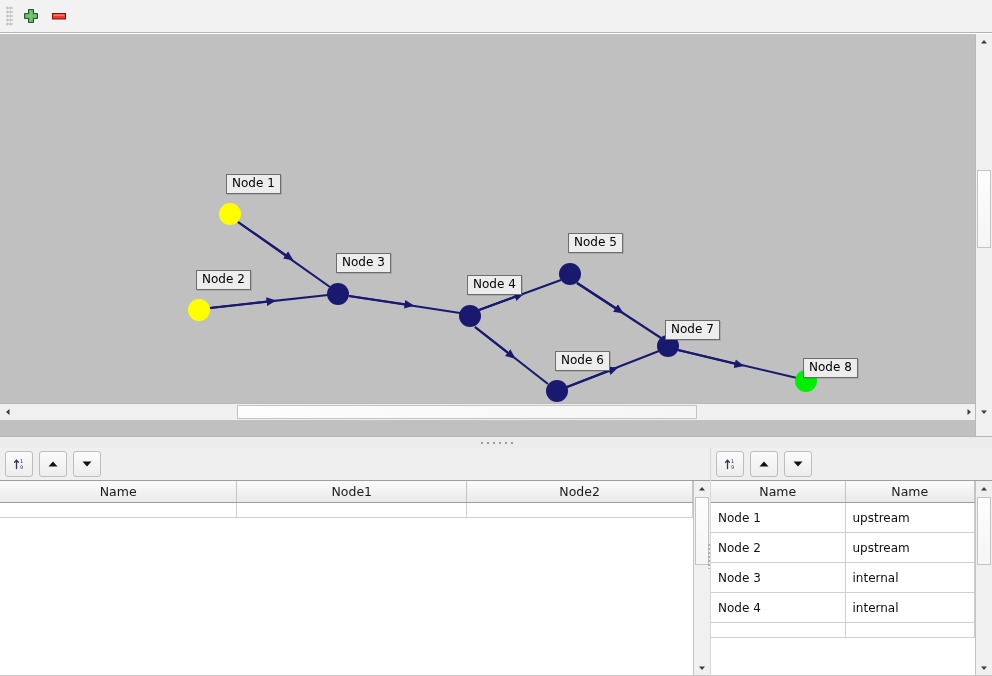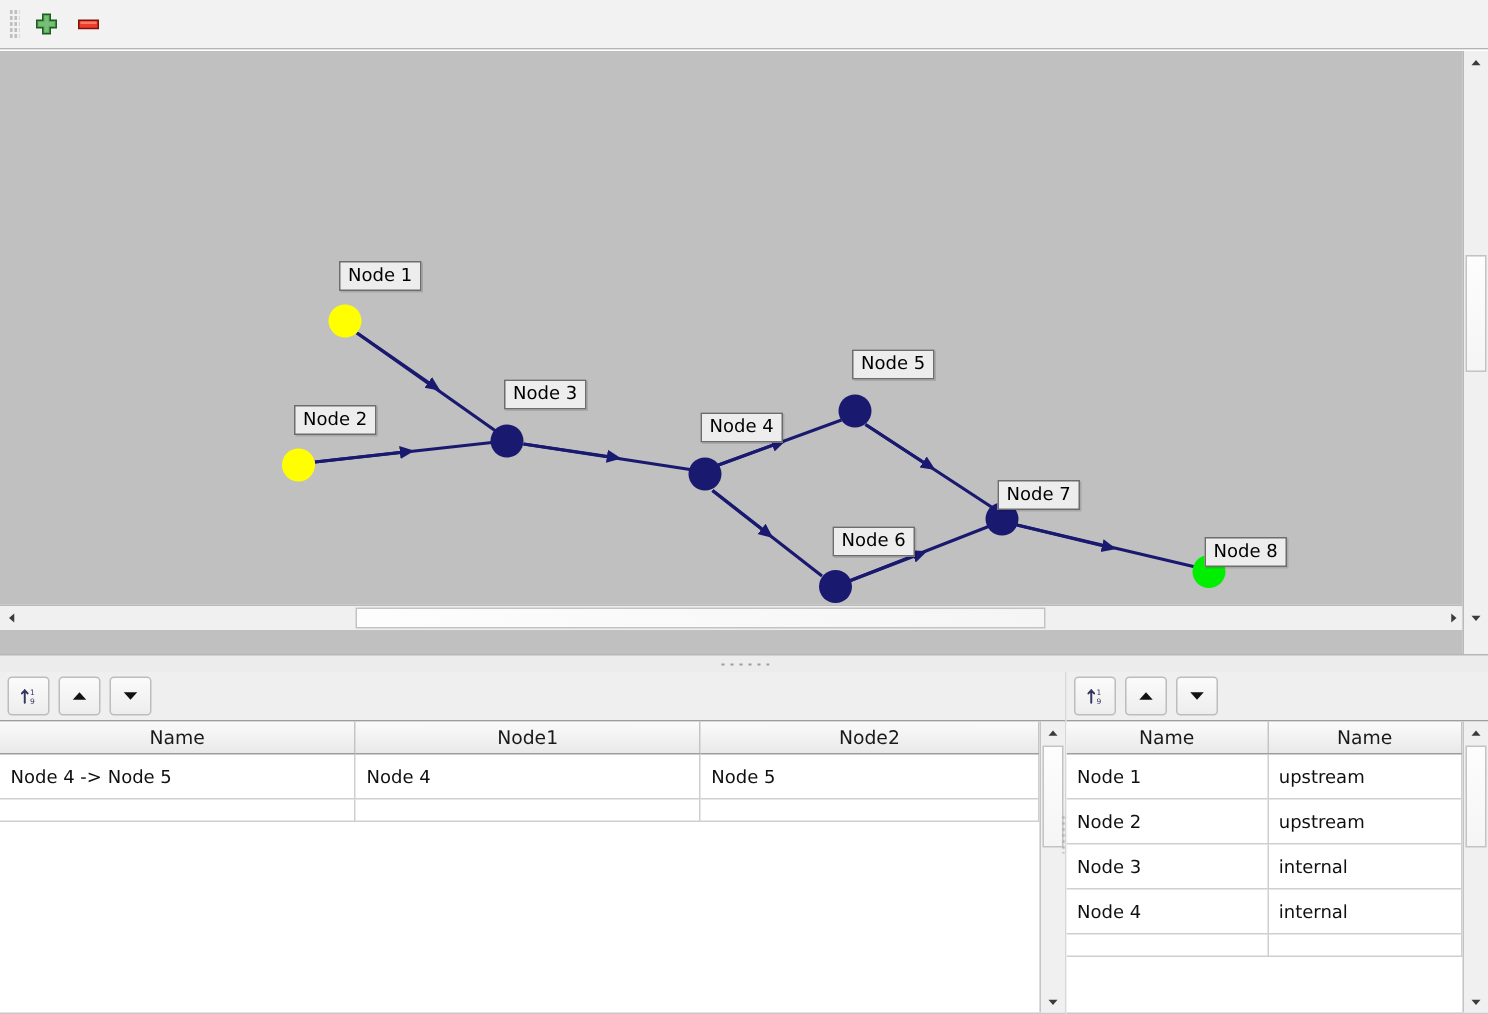--- a/index.html
+++ b/index.html
@@ -405,25 +405,20 @@
               </colgroup>
             <thead>
               <tr>
                 <th>Name</th>
                 <th>Node1</th>
                 <th>Node2</th>
               </tr>
             </thead>
             <tbody>
               <tr>
-                <td>Node 4 -&gt; Node 5</td>
-                <td>Node 4</td>
-                <td>Node 5</td>
-              </tr>
-              <tr>
                 <td class="blank"></td>
                 <td class="blank"></td>
                 <td class="blank"></td>
               </tr>
             </tbody>
           </table>
         </div>
         <div class="tbl-vscroll">
           <div class="sb-arrow" style="left:0;top:0;">
             <svg width="8" height="8" viewBox="0 0 8 8">

